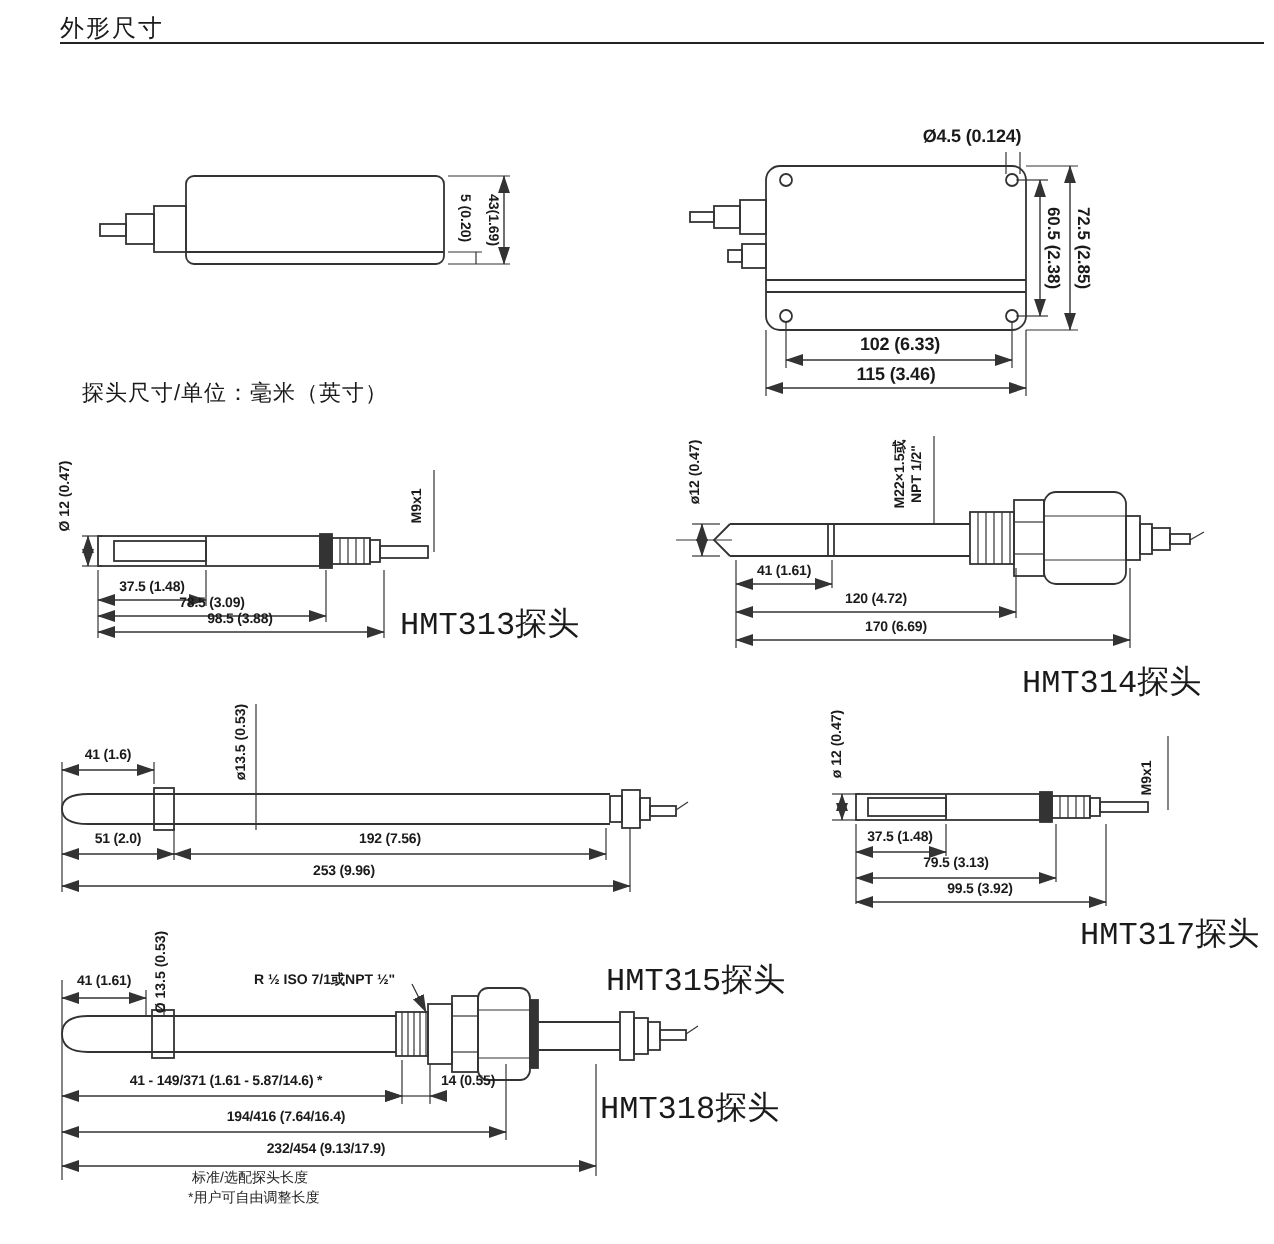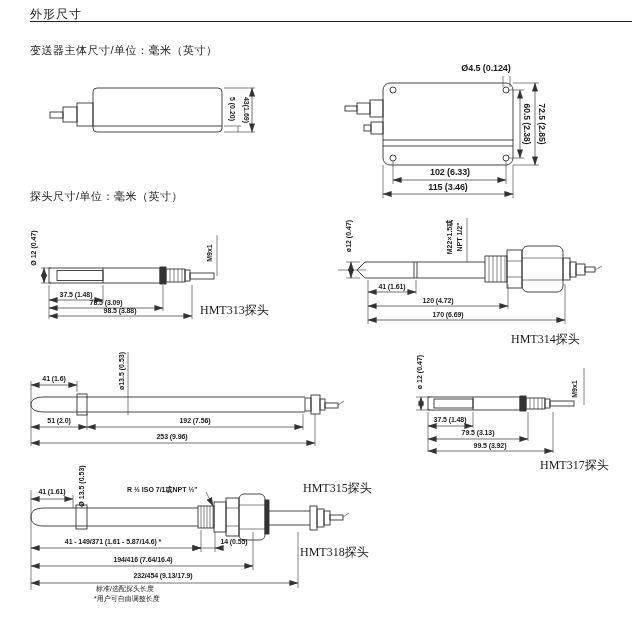--- a/index.html
+++ b/index.html
@@ -10,22 +10,22 @@
   .rule{position:absolute;left:30px;top:21px;width:602px;border-top:1.2px solid #222}
   .sec{position:absolute;font-size:11px;letter-spacing:0.5px}
   .lab{position:absolute;font-size:7px;font-weight:600;white-space:nowrap;
        transform:translate(-50%,-50%);letter-spacing:-0.1px}
   .lab.big{font-size:9px}
   .vccw{position:absolute;font-size:7px;font-weight:600;white-space:nowrap;
         transform:translate(-50%,-50%) rotate(-90deg)}
   .vcw{position:absolute;font-size:7px;font-weight:600;white-space:nowrap;
        transform:translate(-50%,-50%) rotate(90deg)}
   .vcw.big{font-size:8.5px}
-  .pname{position:absolute;font-size:12px;white-space:nowrap;
-         font-family:Liberation Serif, serif}
+  .pname{position:absolute;font-size:16px;white-space:nowrap;
+         font-family:Liberation Mono, monospace}
   .flab{position:absolute;font-size:7px;font-weight:600;white-space:nowrap}
   .note{position:absolute;font-size:7px;white-space:nowrap;color:#222}
 </style>
 </head>
 <body>
 
 <div class="page">
 
   <svg class="art" width="637" height="622" viewBox="0 0 637 622">
     <defs>
@@ -269,22 +269,21 @@
           <path d="M223,548 H215" marker-end="url(#arr)"></path>
           <path d="M31,566 H253" marker-start="url(#arr)" marker-end="url(#arr)"></path>
           <path d="M31,583 H298" marker-start="url(#arr)" marker-end="url(#arr)"></path>
         </g>
       </g>
     </g>
   </svg>
 
   <div class="ttl">外形尺寸</div>
   <div class="rule"></div>
-  <div class="sec" style="left:30px;top:43px">变送器主体尺寸/单位：毫米（英寸）</div>
-  <div class="sec" style="left:30px;top:189px">探头尺寸/单位：毫米（英寸）</div>
+  <div class="sec" style="left:41px;top:189px">探头尺寸/单位：毫米（英寸）</div>
 
   <div class="vcw" style="left:232px;top:109px">5 (0.20)</div>
   <div class="vcw" style="left:246px;top:110px">43(1.69)</div>
 
   <div class="lab big" style="left:486px;top:68px">Ø4.5 (0.124)</div>
   <div class="vcw big" style="left:527px;top:124px">60.5 (2.38)</div>
   <div class="vcw big" style="left:542px;top:124px">72.5 (2.85)</div>
   <div class="lab big" style="left:450px;top:172px">102 (6.33)</div>
   <div class="lab big" style="left:448px;top:187px">115 (3.46)</div>
 

